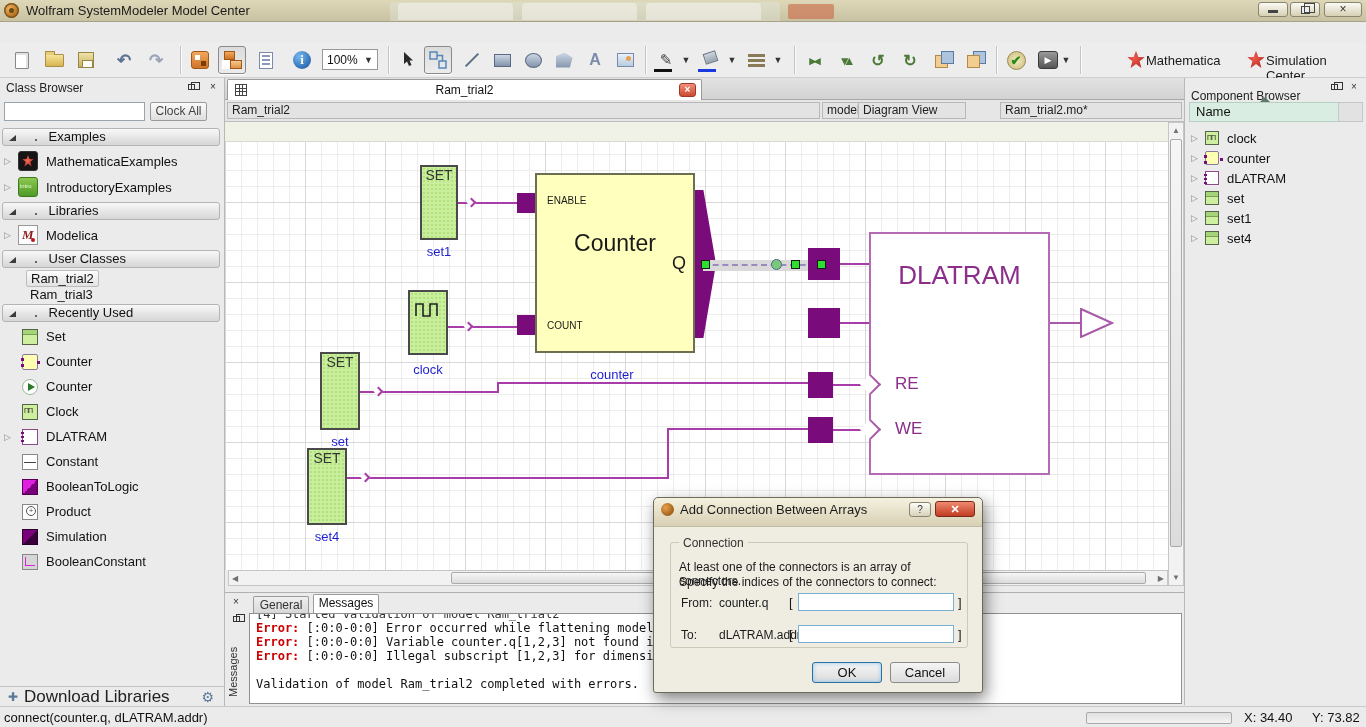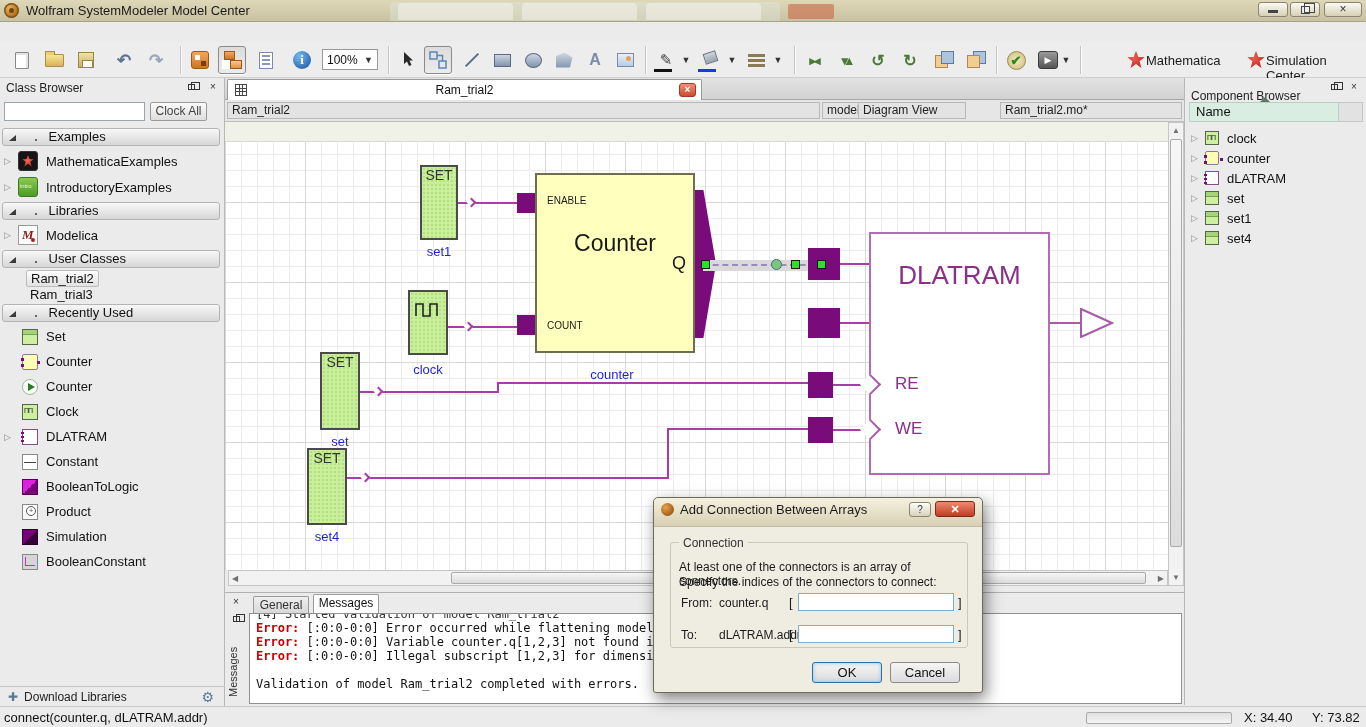--- a/index.html
+++ b/index.html
@@ -486,21 +486,21 @@
 
         <div class="cbrow" data-type="recent" data-icon="boolconst">
           <span class="expander">▷</span>
           <span class="ci"></span>
           <span class="rowlab">BooleanConstant</span>
         </div>
       </div>
   </div>
   <div class="abs dlrow">
     <span class="dl-plus">✚</span>
-    <span style="font-size:12px;color:#222">Download Libraries</span>
+    <span style="font-size:17px;color:#222">Download Libraries</span>
     <span class="dl-gear">⚙</span>
   </div>
 
   <div class="abs tabstrip">
     <div class="abs doctab">
       <span class="gridglyph"></span>
       <span class="lab">Ram_trial2</span>
       <span class="tabclose">×</span>
     </div>
   </div>

